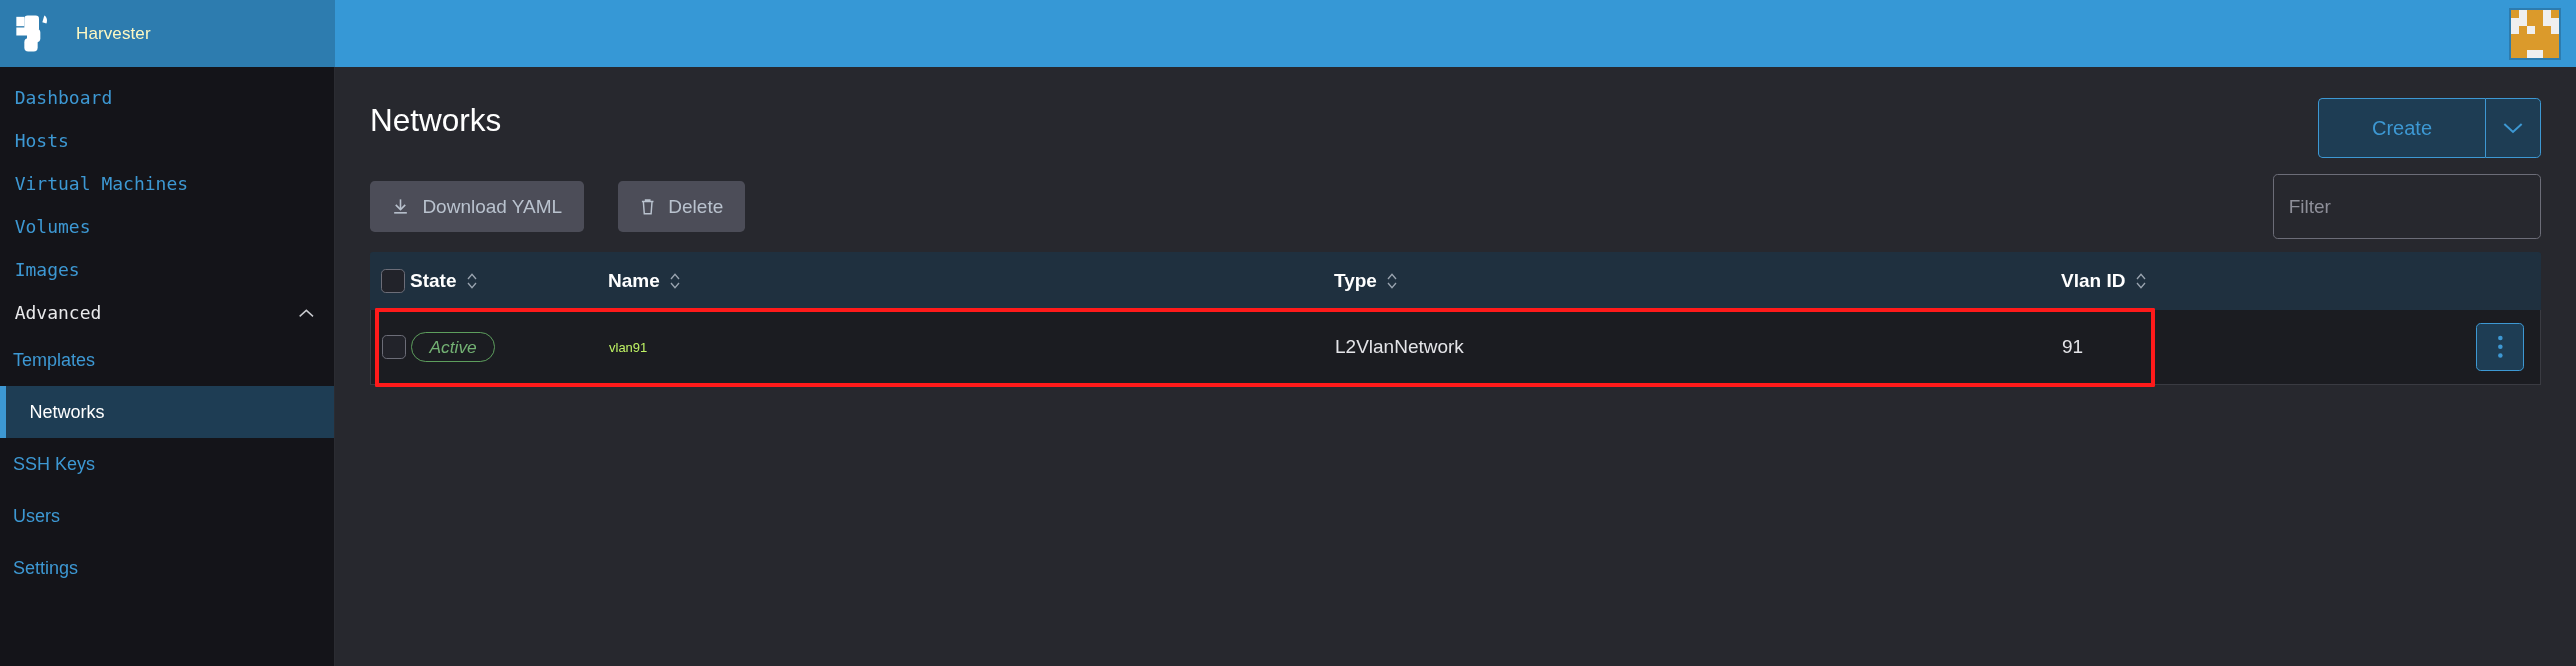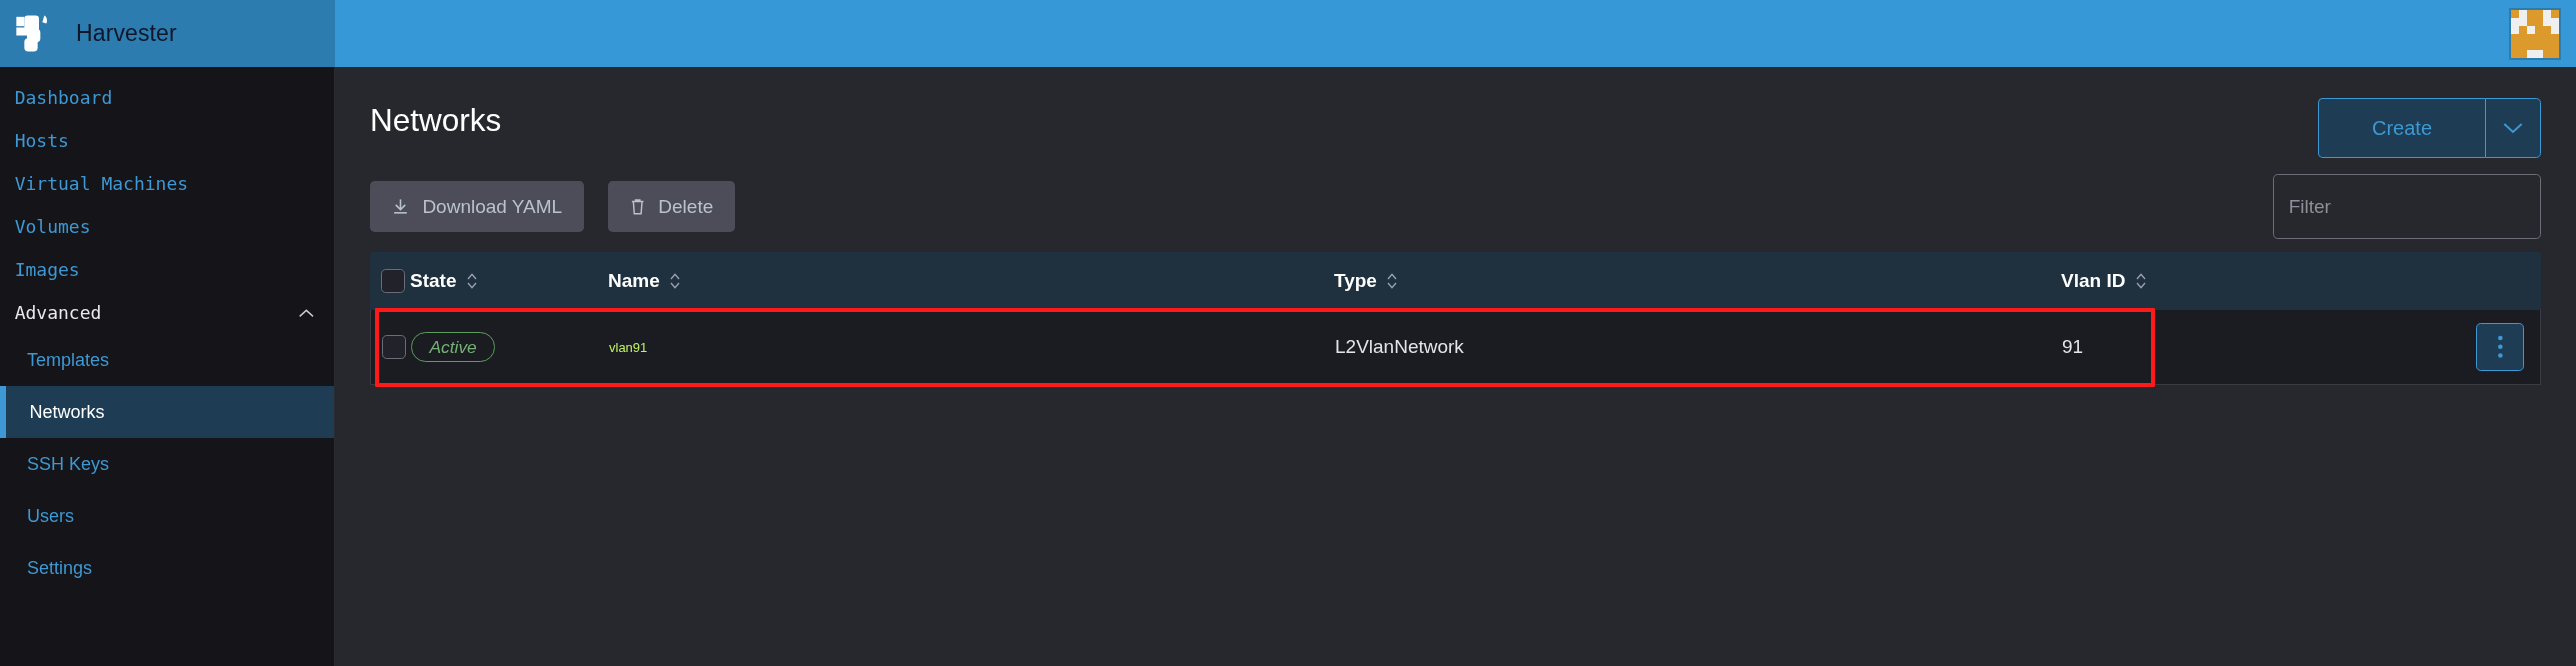--- a/index.html
+++ b/index.html
@@ -30,22 +30,22 @@
     gap: 17.4px;
   }
   .brand-logo {
     width: 44px;
     height: 39px;
     position: relative;
     flex: none;
   }
   .brand-logo svg { display: block; }
   .brand-title {
-    color: #0f172a;
-    font-size: 23px;
+    color: #fef9c3;
+    font-size: 17px;
     letter-spacing: 0.1px;
   }
   .topbar-rest {
     flex: 1;
     background: #3698D6;
     display: flex;
     align-items: center;
     justify-content: flex-end;
     padding-right: 14.7px;
   }
@@ -94,21 +94,21 @@
   }
   .chev-up {
     width: 14.7px; height: 8.7px;
     flex: none;
   }
   .chev-up svg { display: block; }
   .nav-sub-item {
     height: 52px;
     display: flex;
     align-items: center;
-    padding-left: 27px;
+    padding-left: 13px;
     color: #3D98D3;
     font-size: 18px;
     cursor: pointer;
     position: relative;
   }
   .nav-sub-item.active {
     background: #1E3D54;
     color: #FFFFFF;
     border-left: 6px solid #3D98D3;
     padding-left: 23.5px;
@@ -168,21 +168,21 @@
   .btn-create-caret svg { display:block; }
 
   
   .toolbar {
     margin-top: 23px;
     display: flex;
     align-items: center;
     justify-content: space-between;
     height: 51px;
   }
-  .toolbar-left { display: flex; gap: 24px; }
+  .toolbar-left { display: flex; gap: 34px; }
   .btn-gray {
     height: 51px;
     background: #4C4D58;
     border: none;
     border-radius: 4.7px;
     color: #B9C2CE;
     font-size: 19px;
     display: flex;
     align-items: center;
     gap: 12px;

